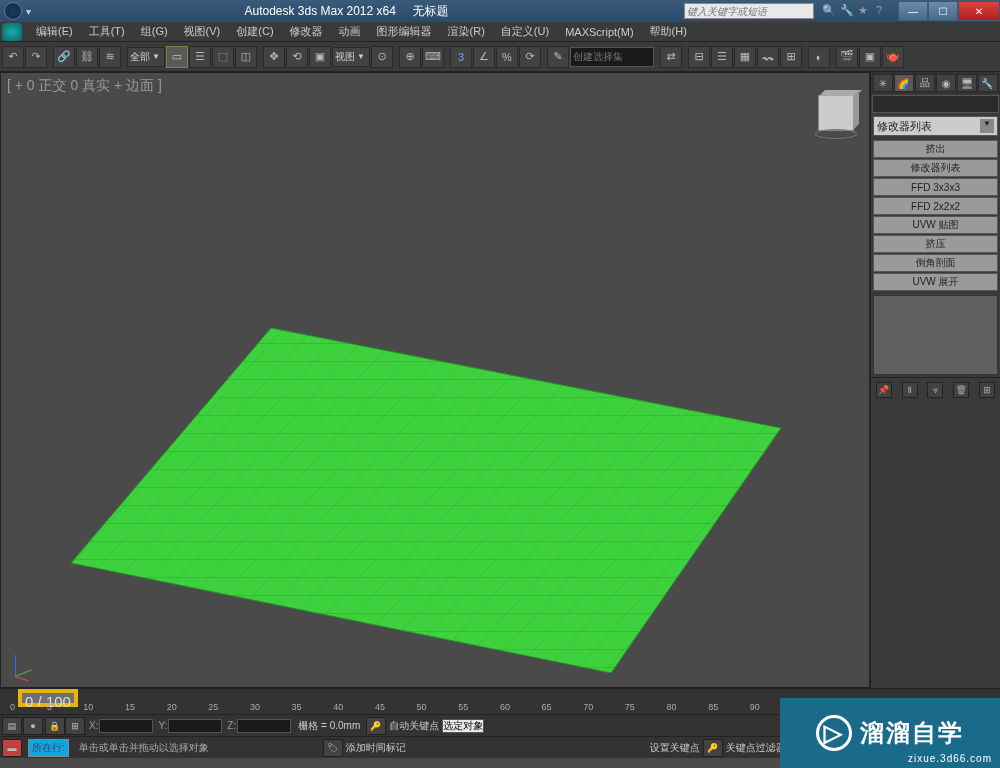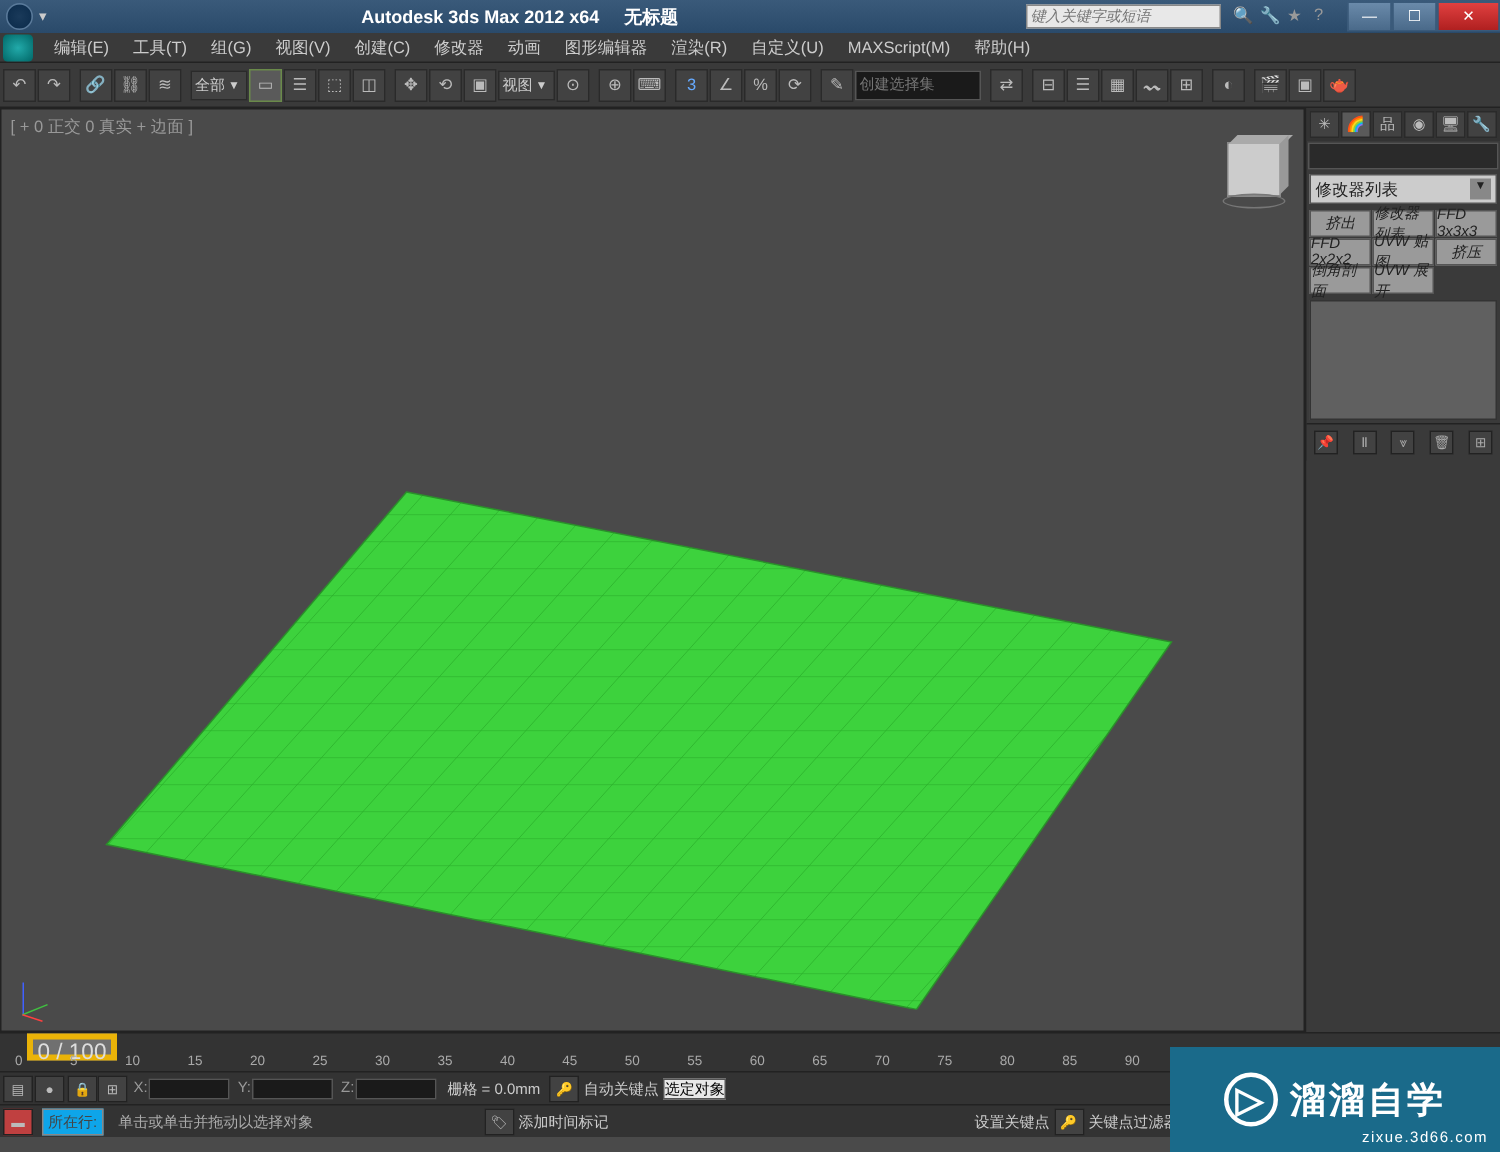--- a/index.html
+++ b/index.html
@@ -2,21 +2,21 @@
 <html><head>
 <meta charset="utf-8">
 <style>
 * { margin: 0; padding: 0; box-sizing: border-box; font-family: "Microsoft YaHei", SimSun, sans-serif; }
 body { width: 1000px; height: 768px; background: #4a4a4a; overflow: hidden; position: relative; }
 
 
 .titlebar { height: 22px; background: linear-gradient(#3a5a7a, #2a4a6a); display: flex; align-items: center; justify-content: space-between; }
 .titlebar-left { display: flex; align-items: center; gap: 4px; padding-left: 4px; }
 .titlebar-logo { width: 18px; height: 18px; background: radial-gradient(#1a3a5a, #0a2a4a); border-radius: 50%; border: 1px solid #5a7a9a; }
-.titlebar-center { flex: 1; text-align: center; color: #fff; font-size: 12px; font-weight: bold; }
+.titlebar-center { flex: 1; text-align: center; color: #fff; font-size: 12px; }
 .titlebar-right { display: flex; align-items: center; gap: 2px; }
 .search-box { width: 130px; height: 16px; background: #e8e8e8; border: 1px solid #888; font-size: 10px; font-style: italic; color: #888; padding: 0 2px; margin-left: 22px; }
 .sys-icons { display: flex; gap: 4px; padding: 0 6px; }
 .sys-icon { width: 14px; height: 14px; color: #999; font-size: 11px; }
 .win-controls { display: flex; }
 .win-btn { width: 30px; height: 20px; border: 1px solid #3a5a7a; background: linear-gradient(#6a8aaa, #4a6a8a); color: #fff; font-size: 10px; display: flex; align-items: center; justify-content: center; }
 .win-close { background: linear-gradient(#e04040, #b02020); width: 42px; }
 
 
 .menubar { height: 20px; background: #3a3a3a; display: flex; align-items: center; padding: 0 2px; border-bottom: 1px solid #222; }
@@ -28,21 +28,21 @@
 .tool-btn { width: 22px; height: 22px; background: #424242; border: 1px solid #2a2a2a; display: flex; align-items: center; justify-content: center; color: #bbb; font-size: 11px; }
 .tool-btn.active { background: #5a5a5a; border-color: #6a8a4a; }
 .tool-sep { width: 4px; height: 22px; }
 .tool-dropdown { display: flex; align-items: center; background: #424242; border: 1px solid #2a2a2a; height: 20px; color: #ccc; font-size: 10px; padding: 0 2px; }
 .tool-dropdown-arrow { width: 12px; text-align: center; font-size: 8px; }
 .named-sel { width: 84px; height: 20px; background: #1a1a1a; border: 1px solid #555; color: #888; font-size: 10px; padding: 0 2px; }
 
 
 .main { display: flex; height: 616px; }
 .viewport-area { flex: 1; background: #4a4a4a; position: relative; border: 1px solid #222; }
-.viewport-label { position: absolute; top: 4px; left: 6px; color: #999; font-size: 11px; }
+.viewport-label { position: absolute; top: 4px; left: 6px; color: #999; font-size: 14px; }
 .viewcube { position: absolute; top: 20px; right: 8px; width: 50px; height: 50px; }
 .viewcube-cube { width: 36px; height: 36px; background: #ccc; border: 1px solid #888; transform: rotate(0deg); margin: 2px auto; position: relative; }
 .viewcube-cube::before { content: ""; position: absolute; top: -6px; left: 3px; right: -6px; height: 6px; background: #aaa; transform: skewX(-45deg); }
 .viewcube-cube::after { content: ""; position: absolute; top: -3px; right: -6px; bottom: 3px; width: 6px; background: #999; transform: skewY(-45deg); }
 .viewcube-ring { position: absolute; bottom: 4px; left: 4px; right: 4px; height: 10px; border: 1px solid #777; border-radius: 50%; }
 .axis-gizmo { position: absolute; bottom: 10px; left: 14px; width: 30px; height: 30px; }
 .axis-z { position: absolute; left: 0; bottom: 0; width: 1px; height: 22px; background: #4060ff; }
 .axis-y { position: absolute; left: 0; bottom: 0; width: 18px; height: 1px; background: #40c040; transform: rotate(-22deg); transform-origin: left; }
 .axis-x { position: absolute; left: 0; bottom: 0; width: 14px; height: 1px; background: #ff4040; transform: rotate(18deg); transform-origin: left; }
 
@@ -50,21 +50,21 @@
 .plane-svg { position: absolute; top: 180px; left: 50px; }
 
 
 .command-panel { width: 130px; background: #3a3a3a; border-left: 1px solid #222; display: flex; flex-direction: column; }
 .cp-tabs { height: 22px; display: flex; gap: 1px; padding: 2px; background: #333; }
 .cp-tab { flex: 1; height: 18px; background: #424242; border: 1px solid #2a2a2a; display: flex; align-items: center; justify-content: center; font-size: 10px; color: #bbb; }
 .cp-tab.active { background: #5a5a5a; }
 .cp-name { height: 18px; background: #2a2a2a; border: 1px solid #555; margin: 1px; }
 .cp-dropdown { height: 20px; background: #ccc; border: 1px solid #555; margin: 2px; display: flex; align-items: center; font-size: 11px; color: #222; padding: 0 3px; }
 .cp-dropdown-arrow { margin-left: auto; background: #888; width: 14px; height: 14px; text-align: center; font-size: 8px; }
-.cp-button-grid { display: grid; grid-template-columns: 1fr 1fr 1fr; gap: 1px; margin: 2px; font-style: italic; }
+.cp-button-grid { display: grid; grid-template-columns: 1fr; gap: 1px; margin: 2px; }
 .cp-grid-btn { height: 18px; background: #9a9a9a; border: 1px solid #555; font-size: 10px; color: #222; display: flex; align-items: center; justify-content: center; }
 .cp-stack { height: 80px; background: #606060; border: 1px solid #333; margin: 2px; }
 .cp-stack-btns { display: flex; gap: 4px; padding: 4px 2px; justify-content: space-around; border-top: 1px solid #222; }
 .cp-sb { width: 16px; height: 16px; background: #424242; border: 1px solid #222; color: #aaa; font-size: 9px; display: flex; align-items: center; justify-content: center; }
 .cp-rollout { flex: 1; background: #3a3a3a; }
 
 
 .timeline { height: 26px; background: #333; border-top: 1px solid #222; display: flex; align-items: center; position: relative; }
 .time-slider { position: absolute; left: 18px; top: 0; width: 60px; height: 18px; background: #707070; border: 4px solid #eab308; color: #ddd; font-size: 15px; text-align: center; }
 .time-ticks { position: absolute; left: 10px; right: 240px; bottom: 0; height: 12px; display: flex; justify-content: space-between; }

